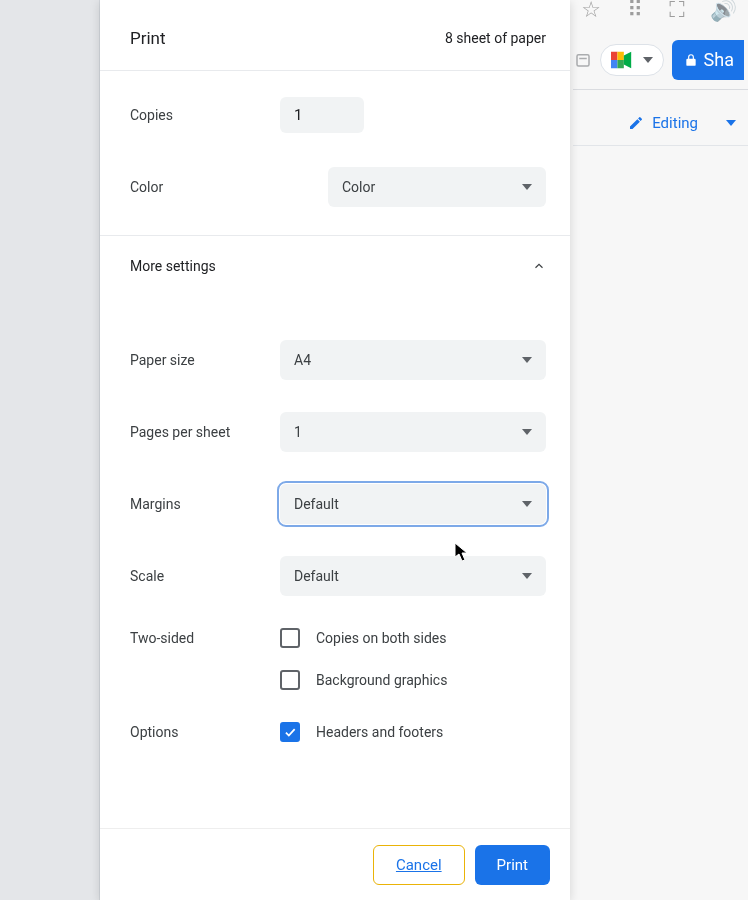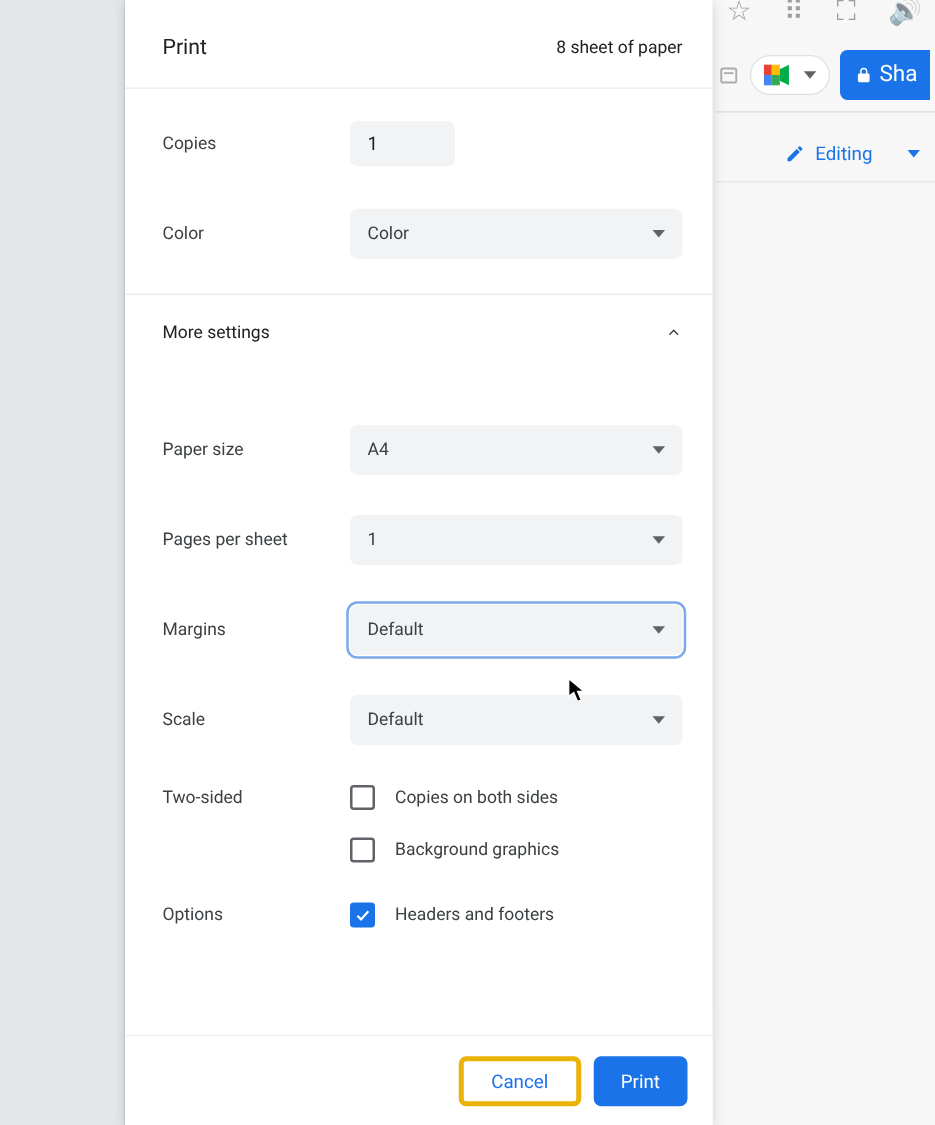--- a/index.html
+++ b/index.html
@@ -30,21 +30,21 @@
   .dh-title { font-size:17px; color:#202124; }
   .dh-sheet { font-size:14px; color:#202124; }
 
   .dialog-body { flex:1 1 auto; overflow:hidden; position:relative; }
 
   .row { display:flex; align-items:center; padding:0 24px 0 30px; }
   .row .label { width:150px; font-size:14px; color:#3c4043; }
 
   .section-top { padding-top:28px; padding-bottom:14px; }
   .row.copy { height:32px; margin-top:16px; }
-  .row.color { margin-top:38px; margin-bottom:28px; }
+  .row.color { margin-top:38px; margin-bottom:28px;gap:48px; }
 
   .divider { height:1px; background:#e8eaed; margin:0; }
 
   .more-settings { display:flex; align-items:center; justify-content:space-between; padding:22px 24px 22px 30px; font-size:14px; color:#202124; }
   .chev-up { width:14px; height:14px; }
   .chev-up svg { width:14px; height:14px; stroke:#3c4043; }
 
   .row.field { margin-top:32px; }
   .row.first-field { margin-top:44px; }
 
@@ -59,21 +59,21 @@
   .cb.checked { background:#1a73e8; border-color:#1a73e8; }
   .cb.checked svg { width:14px; height:14px; }
   .cb-label { font-size:14px; color:#3c4043; }
 
   .row.opts2 { margin-top:22px; }
 
   .fade { position:absolute; left:0; right:0; bottom:72px; height:40px; background:linear-gradient(to bottom, rgba(255,255,255,0), #fff); pointer-events:none; }
 
   .dialog-footer { position:absolute; bottom:0; left:0; right:0; height:72px; display:flex; align-items:center; justify-content:flex-end; gap:10px; padding:0 20px; background:#fff; border-top:1px solid #eee; }
   .btn { height:40px; padding:0 22px; border-radius:6px; font-size:15px; display:flex; align-items:center; justify-content:center; cursor:pointer; }
-  .btn.cancel { background:#fff; border:4px solid #eab308; color:#1a73e8; }
+  .btn.cancel { background:#fff; border:1px solid #eab308; color:#1a73e8;text-decoration:underline; }
   .btn.primary { background:#1a73e8; color:#fff; border:none; }
 
   .cursor { position:absolute; width:14px; height:20px; pointer-events:none; }
   .cursor svg { width:14px; height:20px; }
 
   .bg-right .icon-es { width:18px; height:18px; opacity:.5; color:#5f6368; }
 </style>
 </head>
 <body>
 

